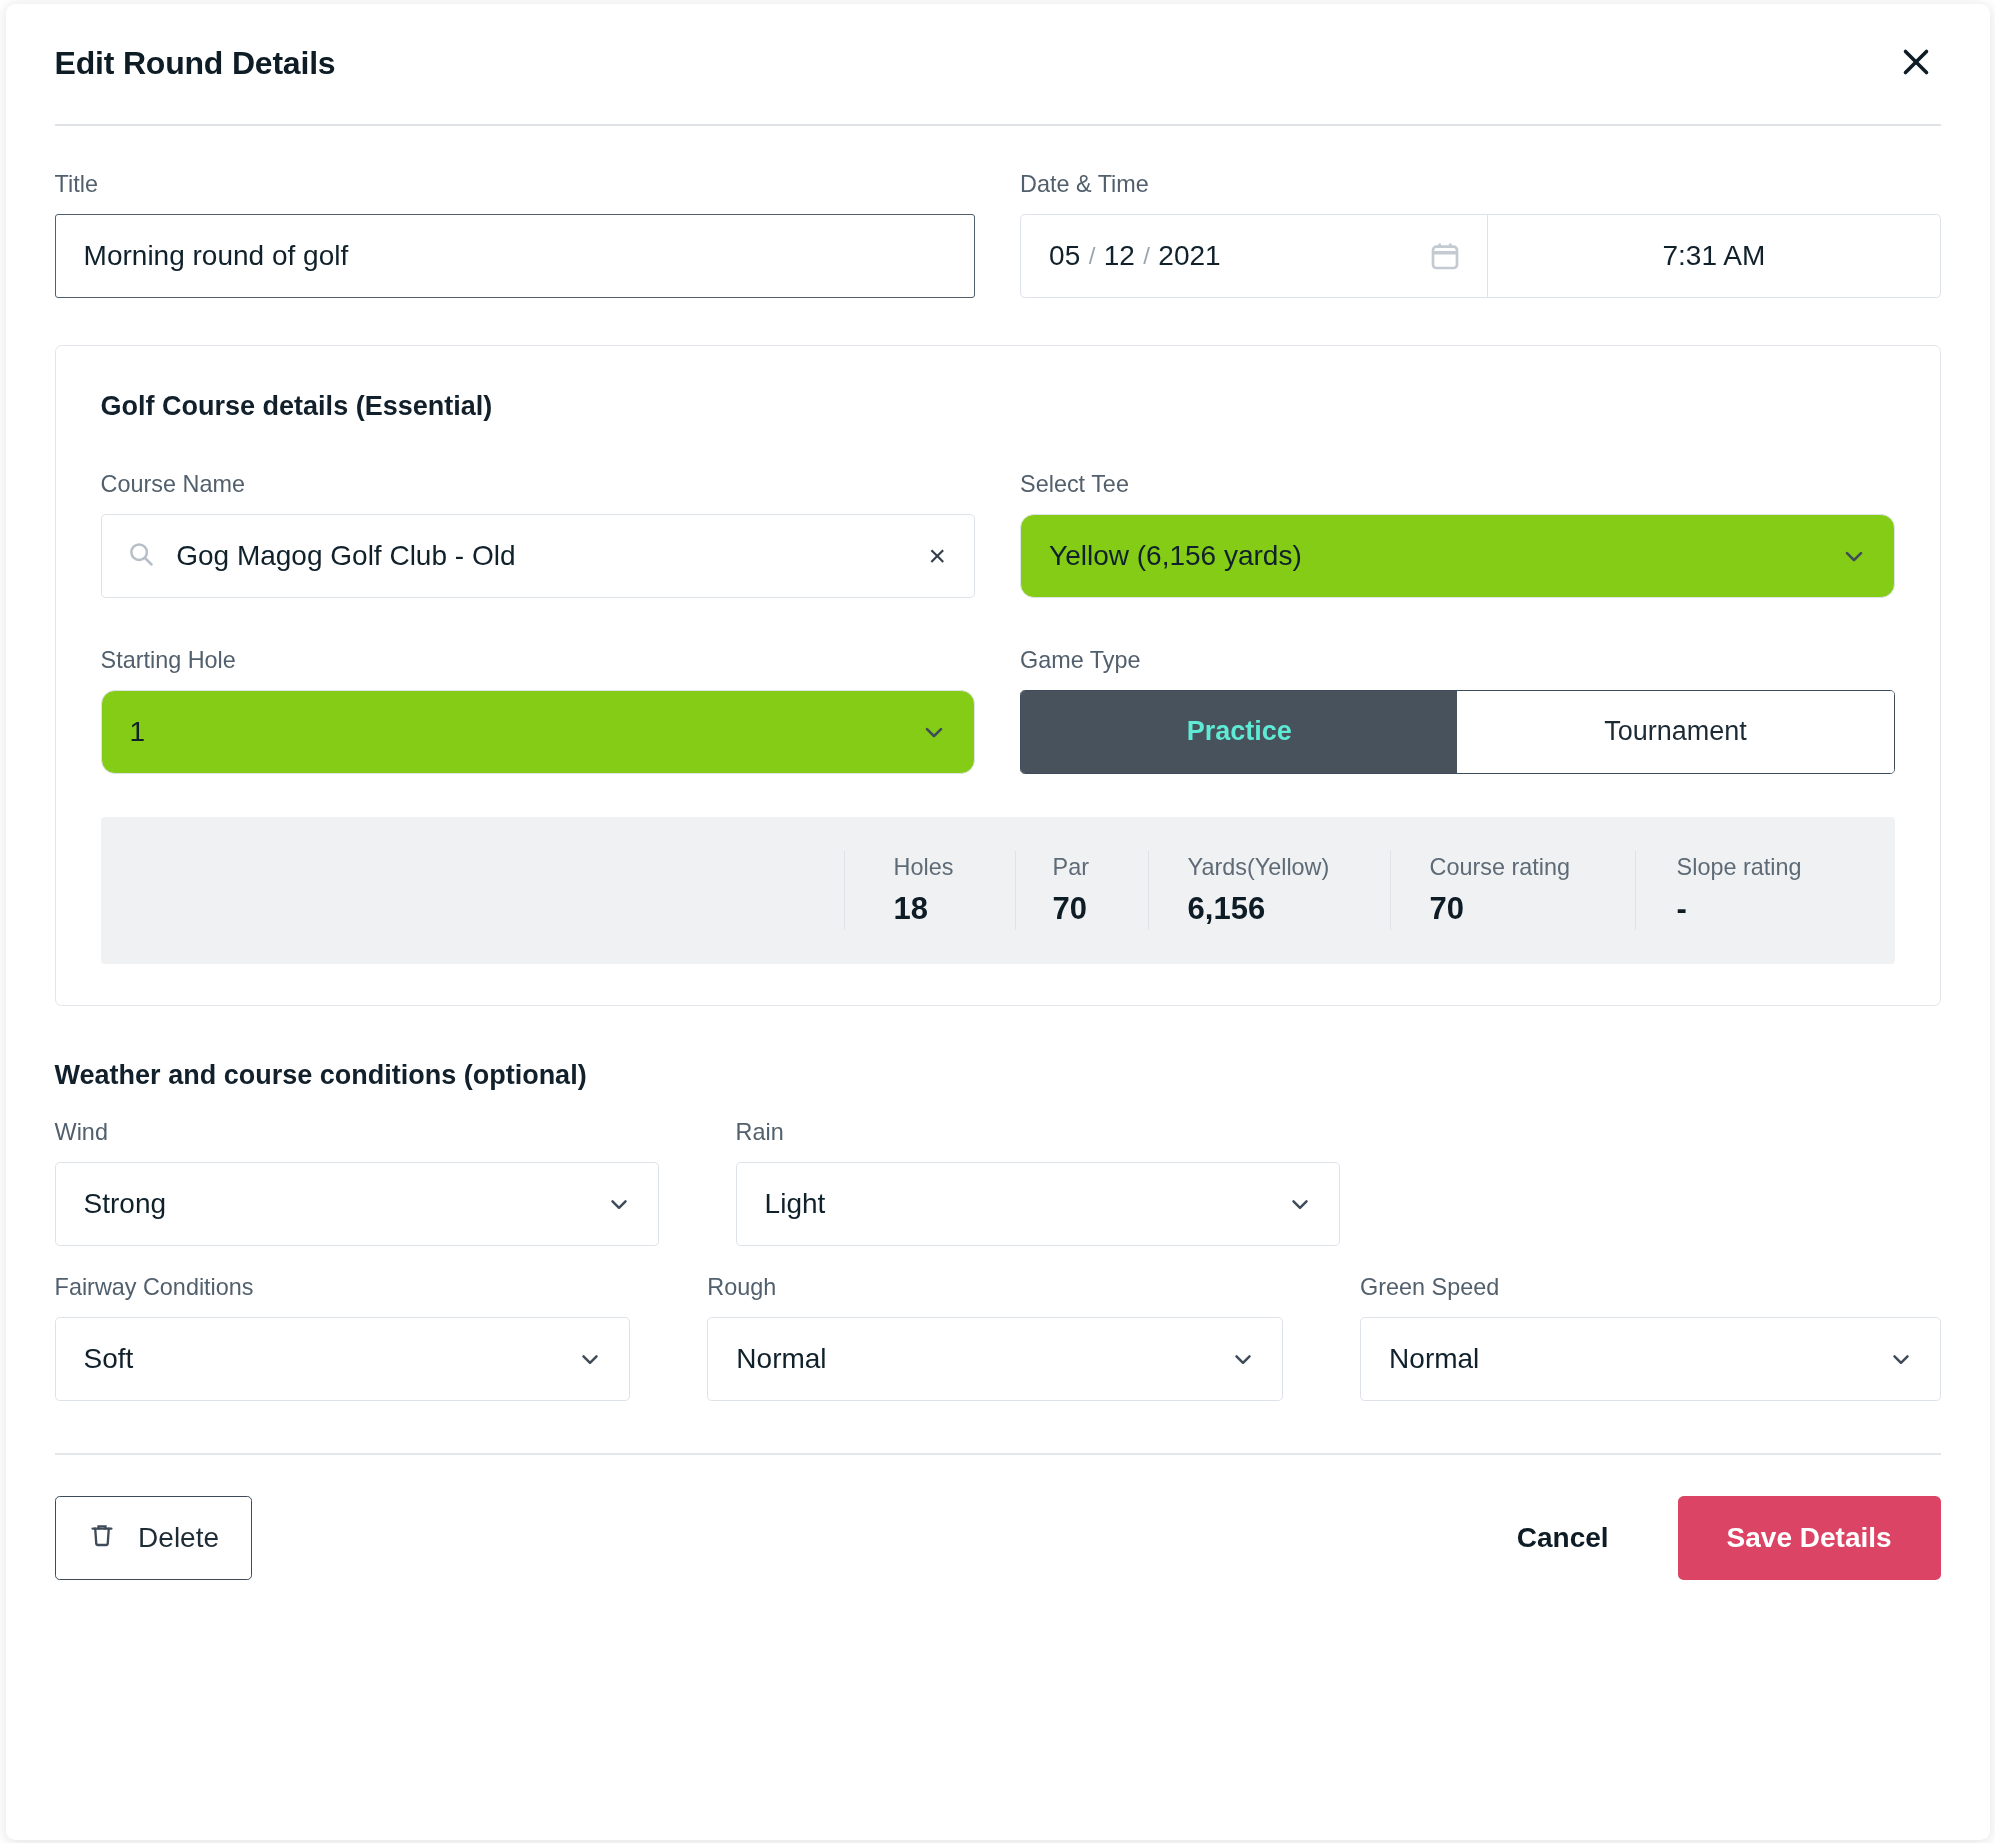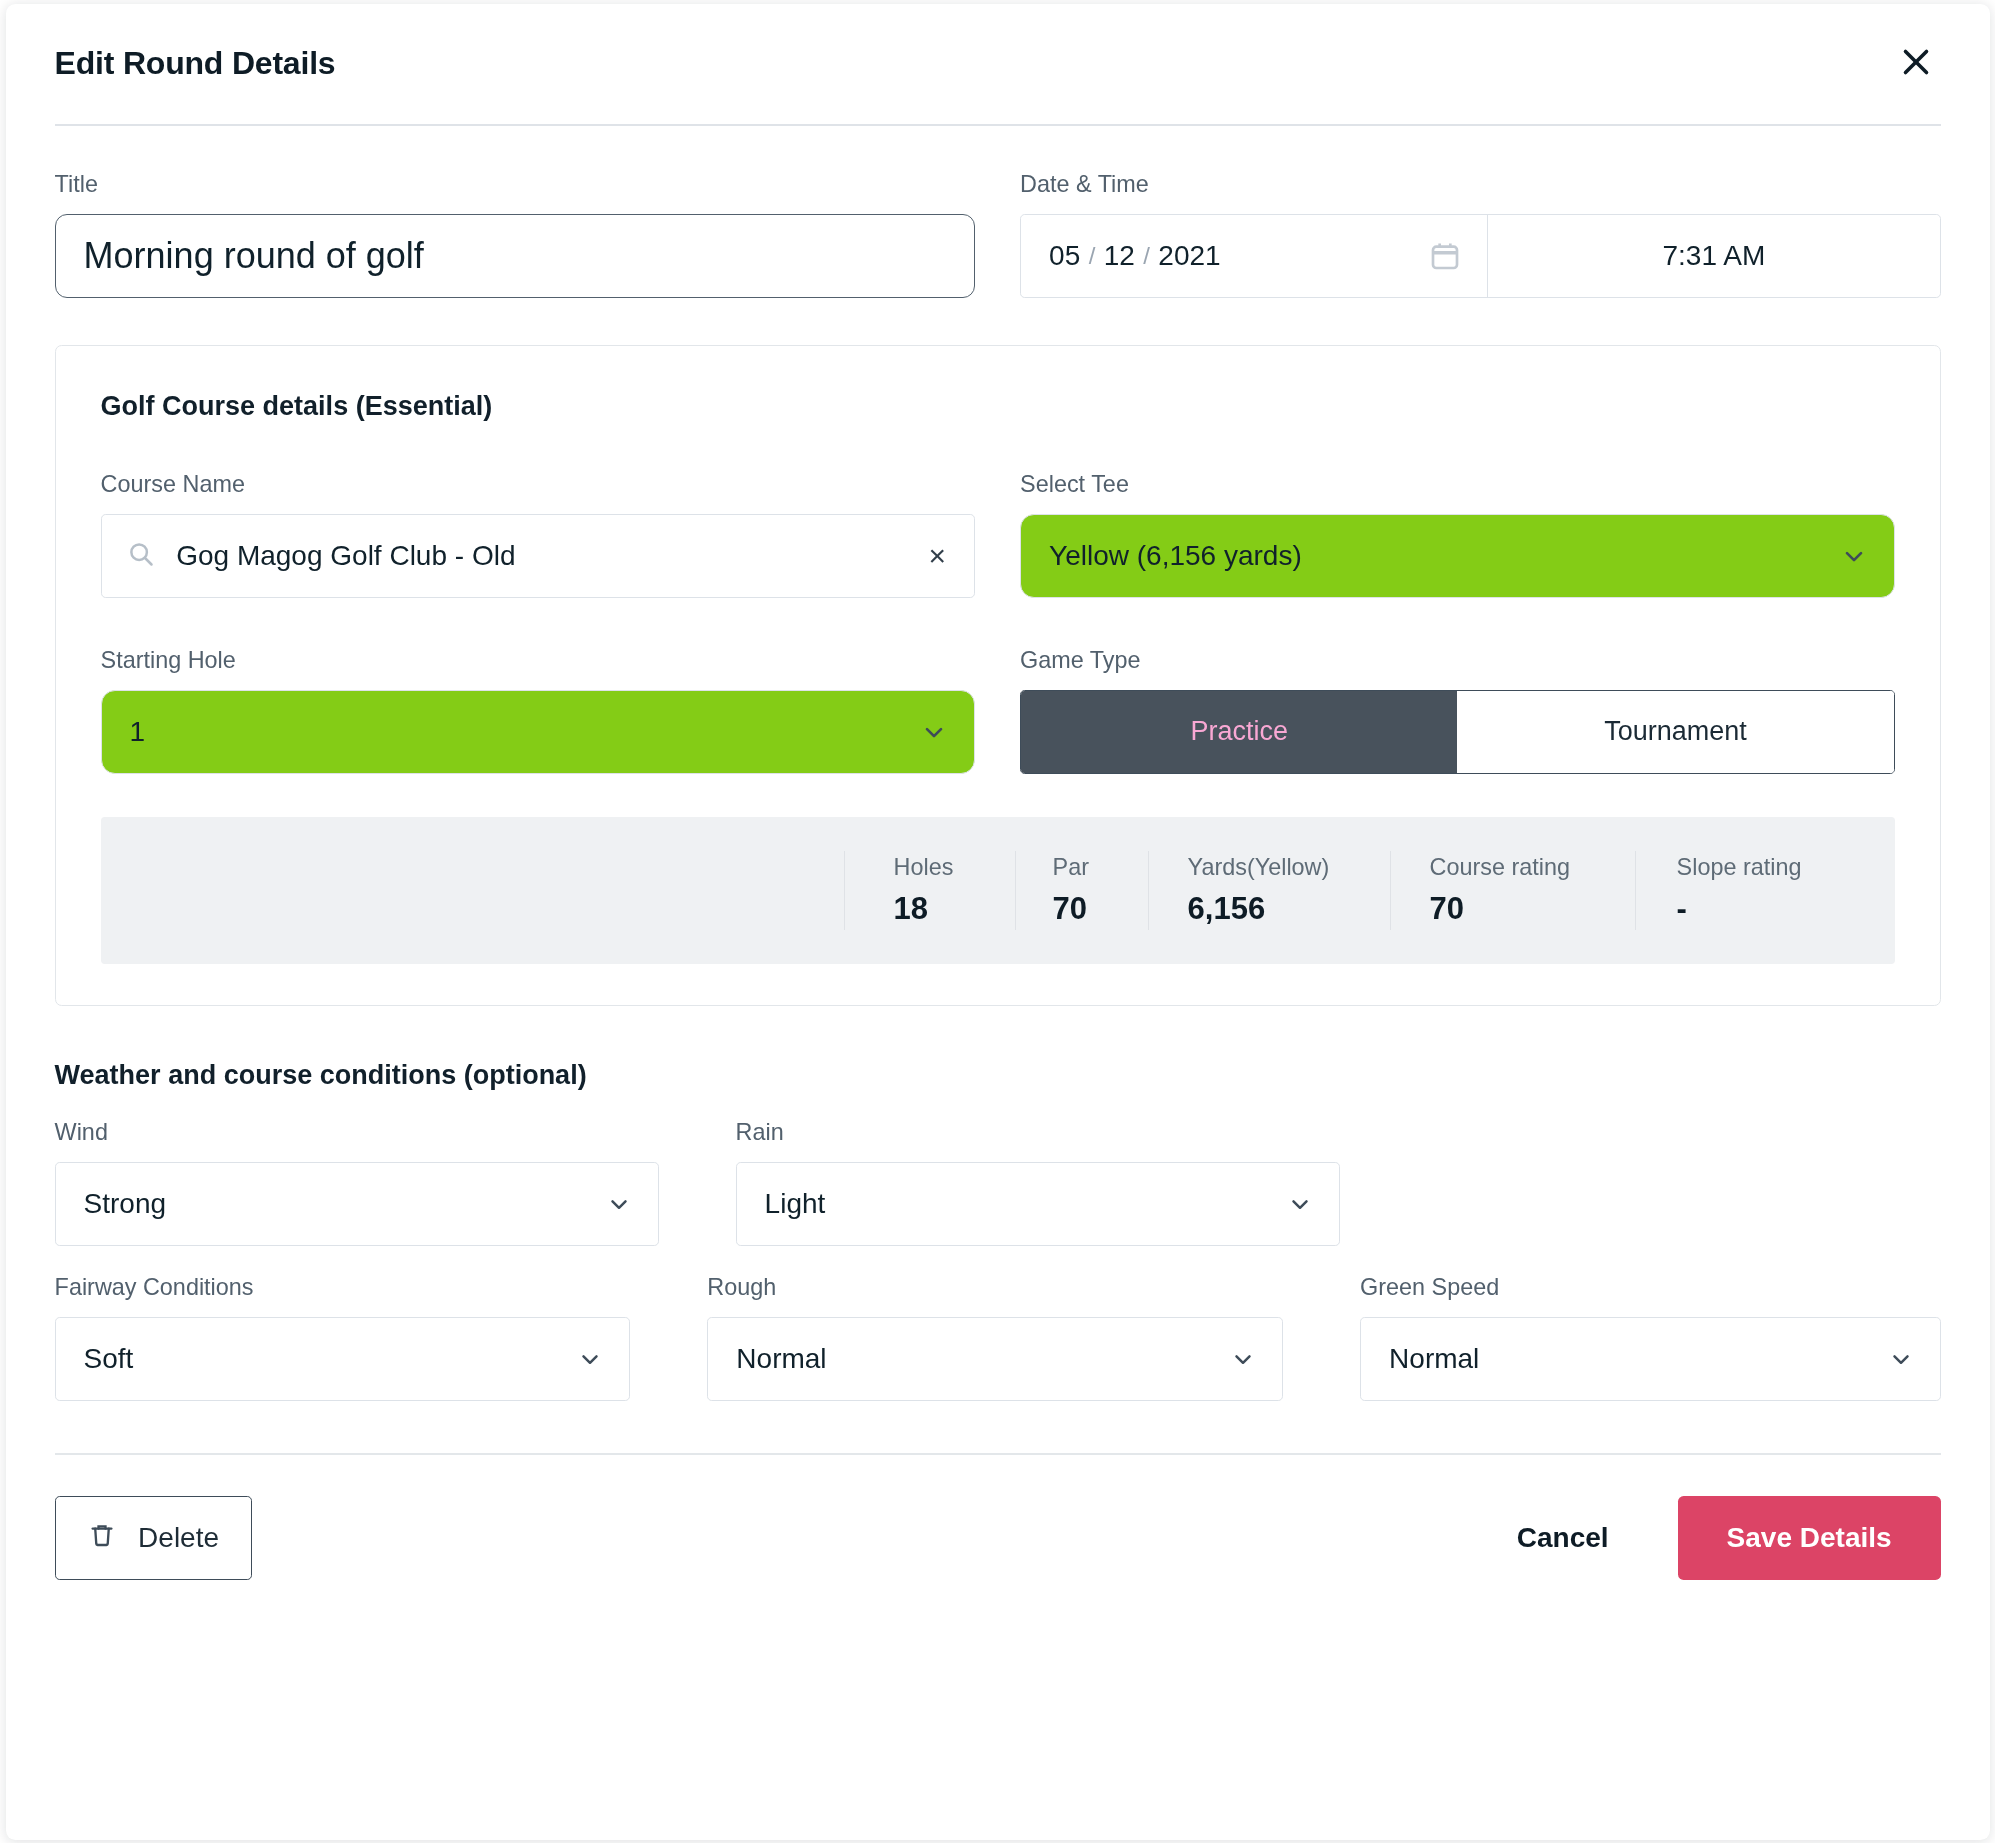--- a/index.html
+++ b/index.html
@@ -52,25 +52,25 @@
     font-size: 23.4px;
     color: #52606d;
     margin-bottom: 16px;
     display: block;
     font-weight: 400;
   }
 
   .text-input {
     height: 84px;
     border: 1.9px solid #52606d;
-    border-radius: 12px;
+    border-radius: 3px;
     display: flex;
     align-items: center;
     padding: 0 28px;
-    font-size: 36px;
+    font-size: 28px;
     color: #10212b;
     background: #fff;
   }
 
   
   .top-row { display: flex; gap: 45px; }
   .title-col { width: 929px; }
   .dt-col { width: 929px; }
 
   .datetime-group {
@@ -168,22 +168,22 @@
     display: flex;
     align-items: center;
     justify-content: center;
     font-size: 27px;
     cursor: pointer;
     background: #fff;
     color: #1b2a35;
   }
   .seg.active {
     background: #48525c;
-    color: #f9a8d4;
-    font-weight: 400;
+    color: #5eead4;
+    font-weight: 700;
   }
 
   
   .stats-strip {
     margin-top: 43px;
     background: #eff1f3;
     border-radius: 3.7px;
     display: flex;
     align-items: center;
     padding: 34px 43px;

